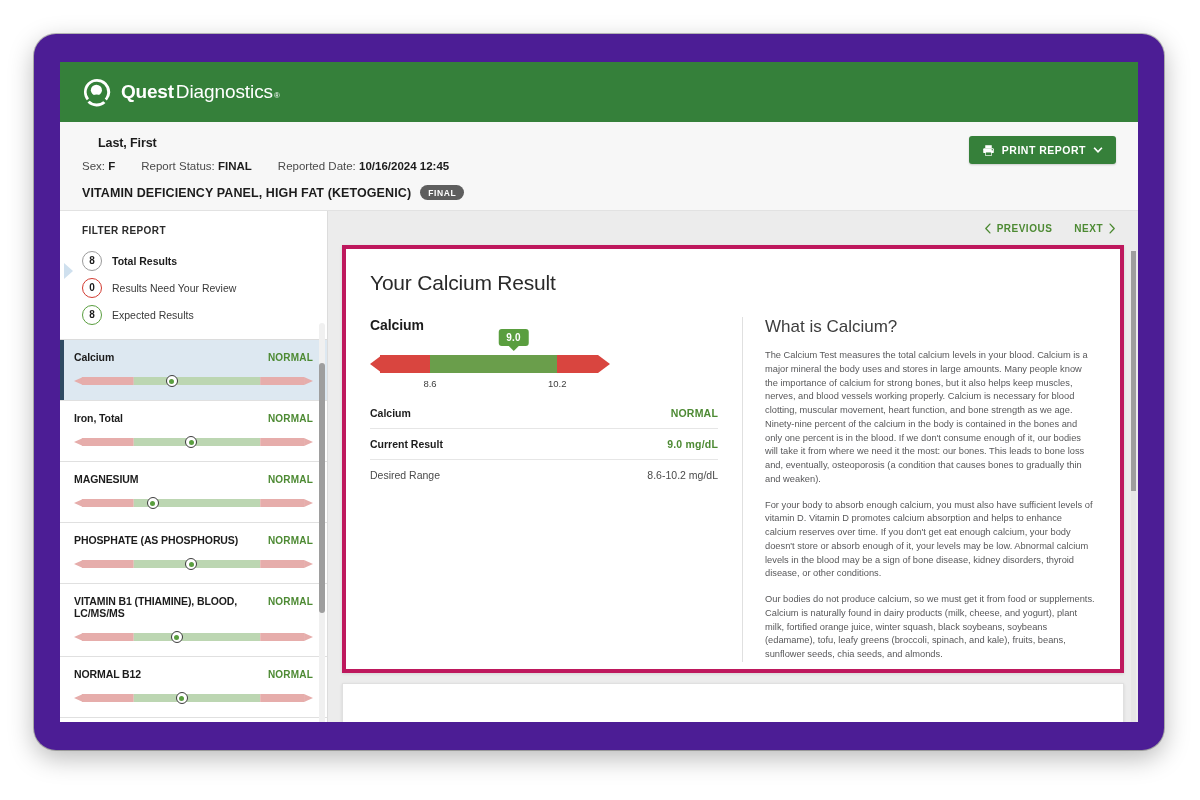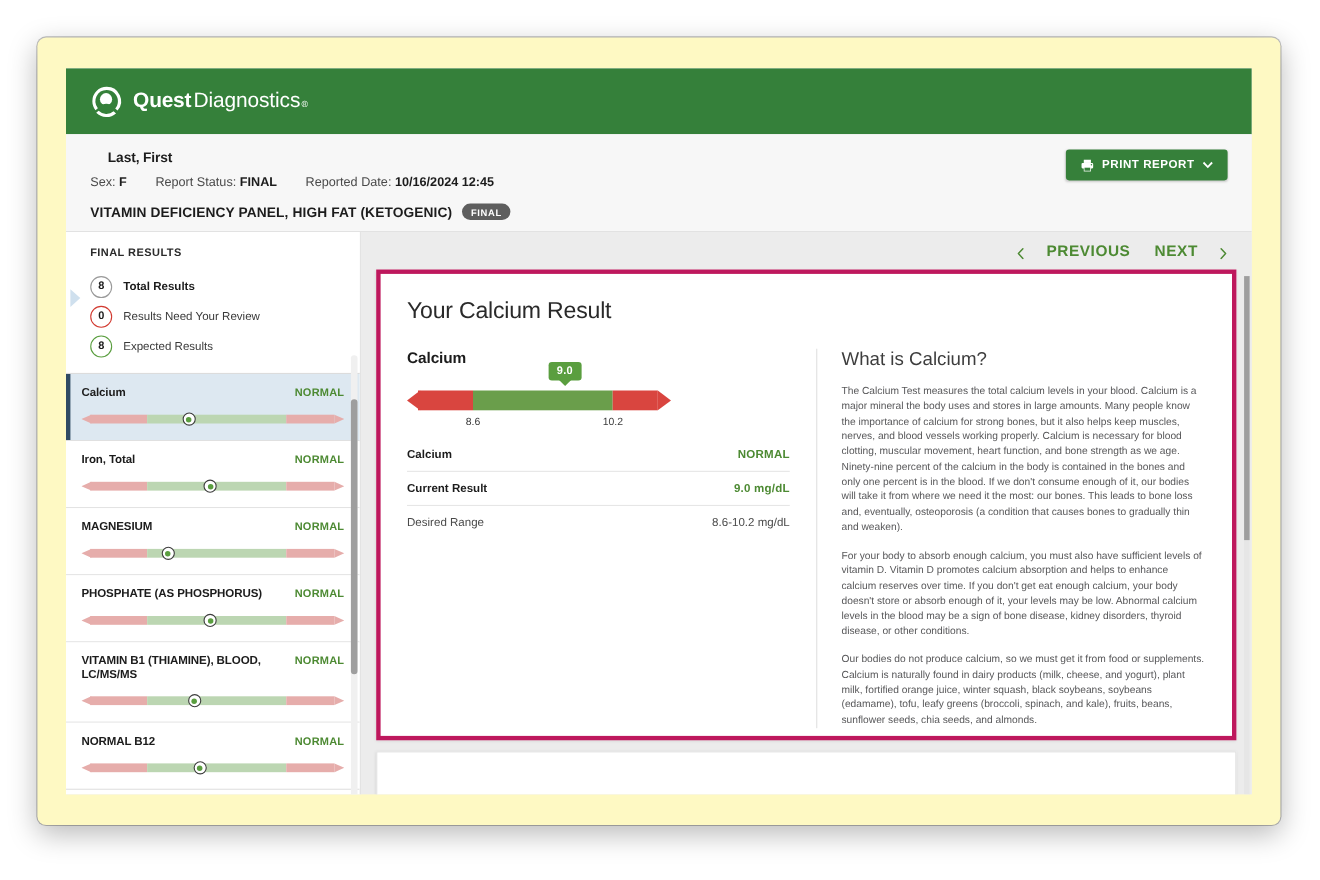--- a/index.html
+++ b/index.html
@@ -9,22 +9,22 @@
     background: #ffffff;
     font-family: "Liberation Sans", sans-serif;
     overflow: hidden;
   }
 
   
   #device-frame {
     position: absolute;
     left: 34px; top: 34px;
     width: 1130px; height: 716px;
-    background: #fef9c3;
-    border-radius: 8px;
+    background: #4c1d95;
+    border-radius: 22px;
     box-shadow: 0 8px 26px rgba(0,0,0,0.28), 0 0 0 1px rgba(140,140,140,0.55);
     padding: 28px 26px 28px 26px;
     overflow: hidden;
   }
   #screen {
     width: 1078px; height: 660px;
     background: #f0f0f0;
     overflow: hidden;
     position: relative;
   }
@@ -134,22 +134,22 @@
   }
   #sidebar-scrollthumb {
     position:absolute; left:0; top:40px; width:6px; height:250px;
     background:#9e9e9e; border-radius:3px;
   }
 
   
   #content { flex:1; position:relative; padding: 0 14px 0 14px; overflow:hidden; }
   #nav-row { height: 34px; display:flex; align-items:center; justify-content:flex-end; gap:22px; padding-right:8px; }
   .nav-link {
-    font-size:14px; font-weight:bold; letter-spacing:0.5px; color:#4d8a33;
-    display:flex; align-items:flex-end; gap:19px; cursor:pointer;
+    font-size:10px; font-weight:bold; letter-spacing:0.5px; color:#4d8a33;
+    display:flex; align-items:flex-end; gap:5px; cursor:pointer;
   }
   .nav-chev { width:8px; height:11px; display:block; }
 
   #result-card {
     background:#fff; border:4px solid #be185d;
     box-shadow: 0 1px 3px rgba(0,0,0,0.10);
     padding: 22px 24px 20px 24px;
     height: 428px; overflow:hidden;
   }
   #result-title { font-size:21px; font-weight:400; color:#2a2a2a; letter-spacing:-0.2px; }
@@ -255,21 +255,21 @@
         <svg class="chev-down" viewBox="0 0 12 12">
           <path d="M2 4 L6 8.2 L10 4" stroke="#ffffff" stroke-width="2" fill="none" stroke-linecap="square"></path>
         </svg>
       </button>
     </div>
 
     <div id="body-split">
 
       <div id="sidebar">
         <div id="filter-block">
-          <div id="filter-title">FINAL RESULTS</div>
+          <div id="filter-title">FILTER REPORT</div>
           <div id="filter-rows">
               <div class="filter-row selected">
                 <span class="pointer"><svg width="14" height="20" viewBox="0 0 14 20">
                     <path d="M2 2 L11 10 L2 18 Z" fill="#cfe0ee"></path>
                   </svg></span>
                 <span class="badge ">8</span>
                 <span class="filter-label">Total Results</span>
               </div>
               <div class="filter-row">
                 <span class="badge red">0</span>

